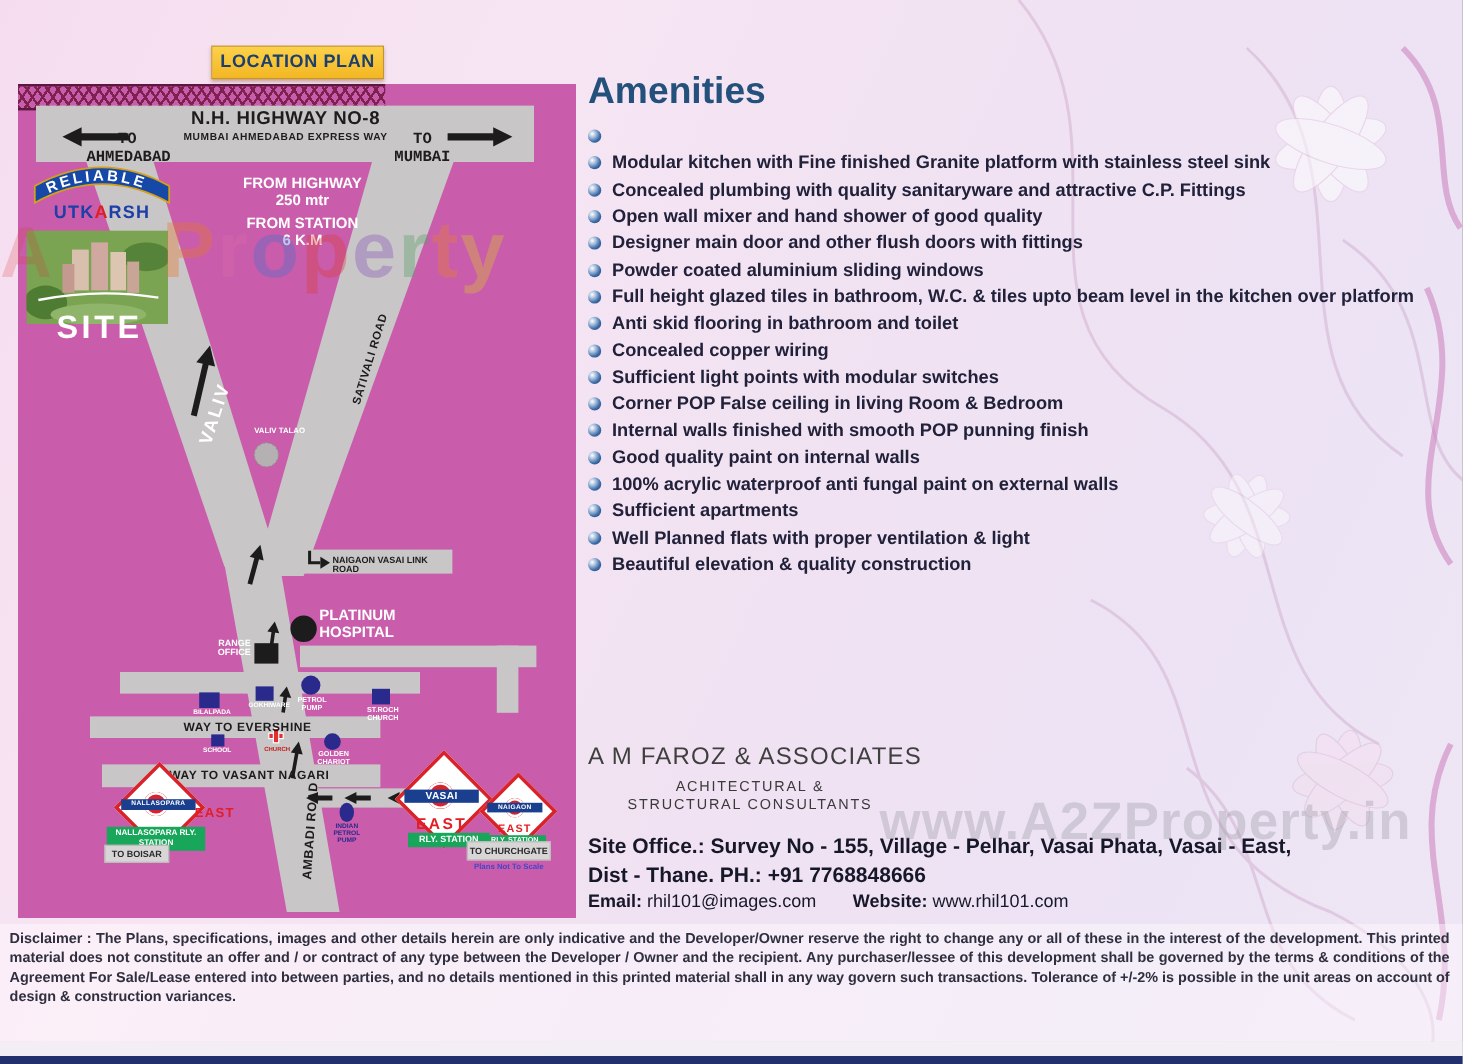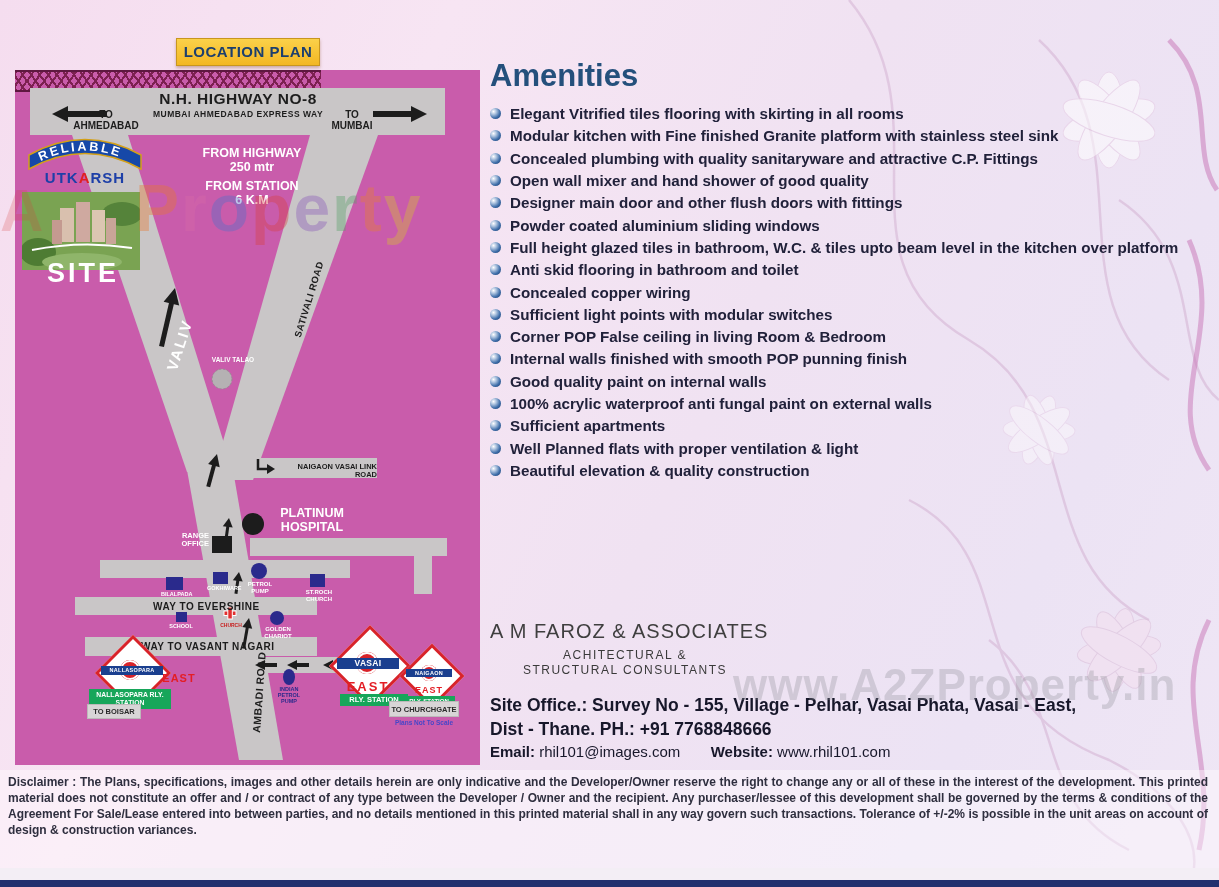--- a/index.html
+++ b/index.html
@@ -17,21 +17,21 @@
          color:#1c3f6e;font-weight:bold;font-size:15px;letter-spacing:.5px;box-shadow:0 2px 3px rgba(120,60,20,.35);}
 
   
   #map{left:15px;top:70px;width:465px;height:695px;background:#c95cab;}
   .maplabel{position:absolute;font-weight:bold;color:#ffffff;line-height:1.12;text-align:center;}
   .mlblack{color:#1c1c1c;} .mlblue{color:#2a2a8c;} .mlred{color:#c82020;}
   .rot{transform-origin:0 50%;white-space:nowrap;}
 
   .hw-title{left:118px;top:20px;width:210px;font-size:15.5px;color:#1d1d1d;letter-spacing:.5px;}
   .hw-sub{left:118px;top:40px;width:210px;font-size:8.5px;color:#1d1d1d;letter-spacing:.5px;}
-  .hw-side{font-size:10px;color:#1d1d1d;}
+  .hw-side{font-size:13px;color:#1d1d1d;font-family:Liberation Mono, monospace;}
 
   
   #logo{left:8px;top:66px;width:124px;height:56px;}
   .logo-word{position:absolute;left:0;top:33px;width:124px;text-align:center;
              color:#1d3fa8;font-weight:bold;font-size:15px;letter-spacing:1px;}
   .logo-a{color:#e02020;}
 
   
   #sitephoto{left:7px;top:122px;width:118px;height:78px;}
   .site-word{left:28px;top:188px;width:80px;color:#ffffff;font-weight:bold;font-size:27px;letter-spacing:3px;}
@@ -222,27 +222,27 @@
       <div>FROM HIGHWAY</div>
         <div>250 mtr</div>
     </div>
     <div class="maplabel" style="left:182px;top:109px;width:110px;font-size:12.5px">
       <div>FROM STATION</div>
         <div>6 K.M</div>
     </div>
 
     <div class="maplabel rot" style="left:157px;top:292px;font-size:15px;letter-spacing:2px;transform:rotate(-72deg)">VALIV</div>
     <div class="maplabel rot mlblack" style="left:283px;top:262px;font-size:9.5px;letter-spacing:.5px;transform:rotate(-73deg)">SATIVALI ROAD</div>
-    <div class="maplabel mlblack" style="left:262px;top:393px;width:100px;font-size:7.5px;text-align:right">NAIGAON VASAI LINK ROAD</div>
+    <div class="maplabel mlblack" style="left:262px;top:393px;width:100px;font-size:7.5px;text-align:left">NAIGAON VASAI LINK ROAD</div>
     <div class="maplabel mlblack" style="left:138px;top:531px;width:130px;font-size:10px;text-align:left;letter-spacing:.5px">WAY TO EVERSHINE</div>
     <div class="maplabel mlblack" style="left:126px;top:571px;width:160px;font-size:10px;text-align:left;letter-spacing:.5px">WAY TO VASANT NAGARI</div>
     <div class="maplabel rot mlblack" style="left:242px;top:657px;font-size:10.5px;letter-spacing:.5px;transform:rotate(-86deg)">AMBADI ROAD</div>
 
     <div class="maplabel" style="left:196px;top:286px;width:44px;font-size:6.5px">VALIV TALAO</div>
-    <div class="maplabel" style="left:251px;top:436px;width:92px;font-size:12.5px;text-align:center">PLATINUM HOSPITAL</div>
+    <div class="maplabel" style="left:251px;top:436px;width:92px;font-size:12.5px;text-align:left">PLATINUM HOSPITAL</div>
     <div class="maplabel" style="left:158px;top:462px;width:36px;font-size:7.5px;text-align:right">RANGE OFFICE</div>
     <div class="maplabel" style="left:231px;top:511px;width:28px;font-size:6px">PETROL PUMP</div>
     <div class="maplabel" style="left:286px;top:519px;width:36px;font-size:6px">ST.ROCH CHURCH</div>
     <div class="maplabel" style="left:146px;top:521px;width:28px;font-size:5.5px">BILALPADA</div>
     <div class="maplabel" style="left:192px;top:515px;width:28px;font-size:5.5px">GOKHIWARE</div>
     <div class="maplabel" style="left:152px;top:553px;width:28px;font-size:5.5px">SCHOOL</div>
     <div class="maplabel mlred" style="left:203px;top:553px;width:26px;font-size:5px">CHURCH</div>
     <div class="maplabel" style="left:242px;top:556px;width:42px;font-size:6px">GOLDEN CHARIOT</div>
     <div class="maplabel mlblue" style="left:259px;top:616px;width:30px;font-size:5.5px">INDIAN PETROL PUMP</div>
 
@@ -275,21 +275,20 @@
   </div>
 
   <div class="abs wm-a">A</div>
   <div class="abs wm-map" id="wm-map"><span style="color: rgb(232, 120, 48);">P</span><span style="color: rgb(216, 106, 168);">r</span><span style="color: rgb(80, 112, 200);">o</span><span style="color: rgb(216, 64, 64);">p</span><span style="color: rgb(136, 88, 184);">e</span><span style="color: rgb(88, 160, 104);">r</span><span style="color: rgb(232, 128, 48);">t</span><span style="color: rgb(216, 192, 48);">y</span></div>
   <div class="abs wm-corner">www.A2ZProperty.in</div>
 
   <div class="abs am-title">Amenities</div>
   <div class="abs" id="am-list">
   <div class="am-row">
     <span class="am-bullet"></span>
-    <span class="am-text">Elegant Vitrified tiles flooring with skirting in all rooms</span>
   </div>
 
   <div class="am-row">
     <span class="am-bullet"></span>
     <span class="am-text">Modular kitchen with Fine finished Granite platform with stainless steel sink</span>
   </div>
 
   <div class="am-row">
     <span class="am-bullet"></span>
     <span class="am-text">Concealed plumbing with quality sanitaryware and attractive C.P. Fittings</span>

